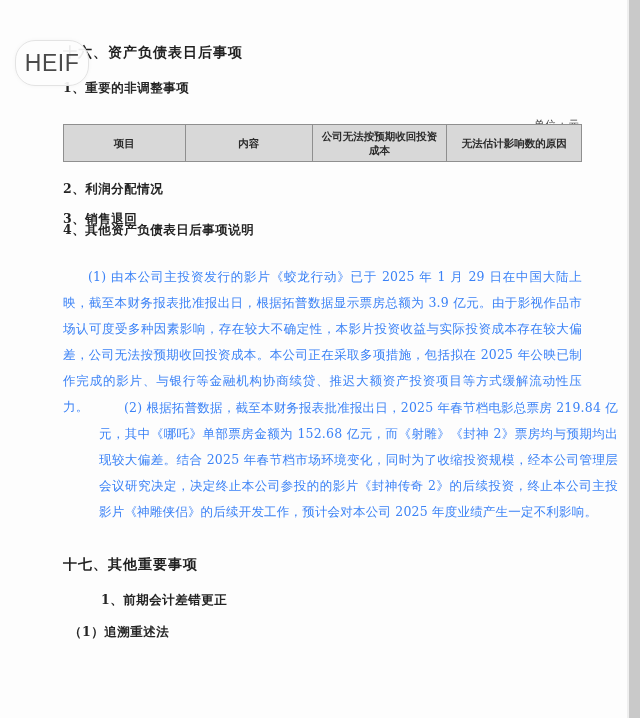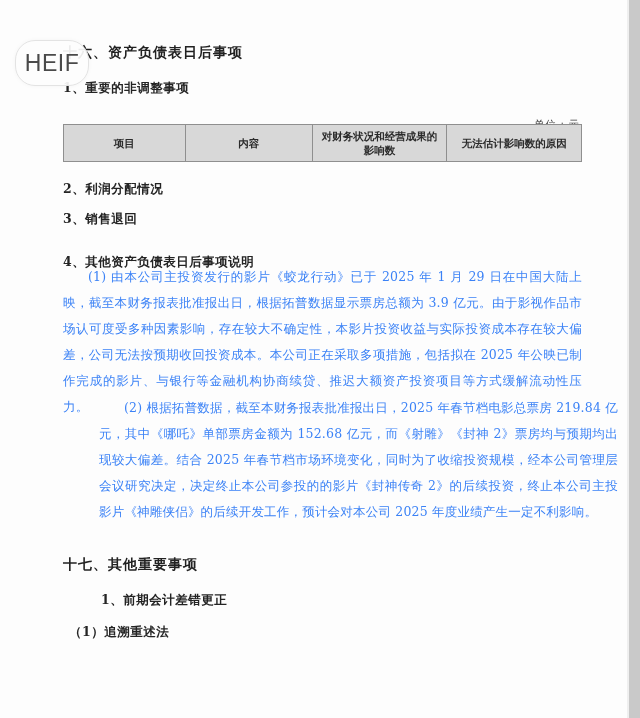--- a/index.html
+++ b/index.html
@@ -105,31 +105,31 @@
       <colgroup>
         <col style="width:23.5%">
         <col style="width:24.5%">
         <col style="width:26%">
         <col style="width:26%">
       </colgroup>
       <thead>
         <tr>
           <th>项目</th>
           <th>内容</th>
-          <th>对财务状况和经营成果的影响数</th>
+          <th>公司无法按预期收回投资成本</th>
           <th>无法估计影响数的原因</th>
         </tr>
       </thead>
     </table>
 
     <div class="item-heading" style="top:181px;">2、利润分配情况</div>
 
     <div class="item-heading" style="top:211px;">3、销售退回</div>
 
-    <div class="item-heading" style="top:254px;">4、其他资产负债表日后事项说明</div>
+    <div class="item-heading" style="top:222px;">4、其他资产负债表日后事项说明</div>
 
     <div class="para" style="top:264px;">(1) 由本公司主投资发行的影片《蛟龙行动》已于 2025 年 1 月 29 日在中国大陆上映，截至本财务报表批准报出日，根据拓普数据显示票房总额为 3.9 亿元。由于影视作品市场认可度受多种因素影响，存在较大不确定性，本影片投资收益与实际投资成本存在较大偏差，公司无法按预期收回投资成本。本公司正在采取多项措施，包括拟在 2025 年公映已制作完成的影片、与银行等金融机构协商续贷、推迟大额资产投资项目等方式缓解流动性压力。</div>
 
     <div class="para" style="top:395px;margin-left:36px;">(2) 根据拓普数据，截至本财务报表批准报出日，2025 年春节档电影总票房 219.84 亿元，其中《哪吒》单部票房金额为 152.68 亿元，而《射雕》《封神 2》票房均与预期均出现较大偏差。结合 2025 年春节档市场环境变化，同时为了收缩投资规模，经本公司管理层会议研究决定，决定终止本公司参投的的影片《封神传奇 2》的后续投资，终止本公司主投影片《神雕侠侣》的后续开发工作，预计会对本公司 2025 年度业绩产生一定不利影响。</div>
 
     <div class="sec-title" style="top:556px;">十七、其他重要事项</div>
 
     <div class="item-heading" style="top:592px;margin-left:38px;">1、前期会计差错更正</div>
 
     <div class="item-heading" style="top:624px; left:6px; font-weight:bold;text-align:center;">（1）追溯重述法</div>

